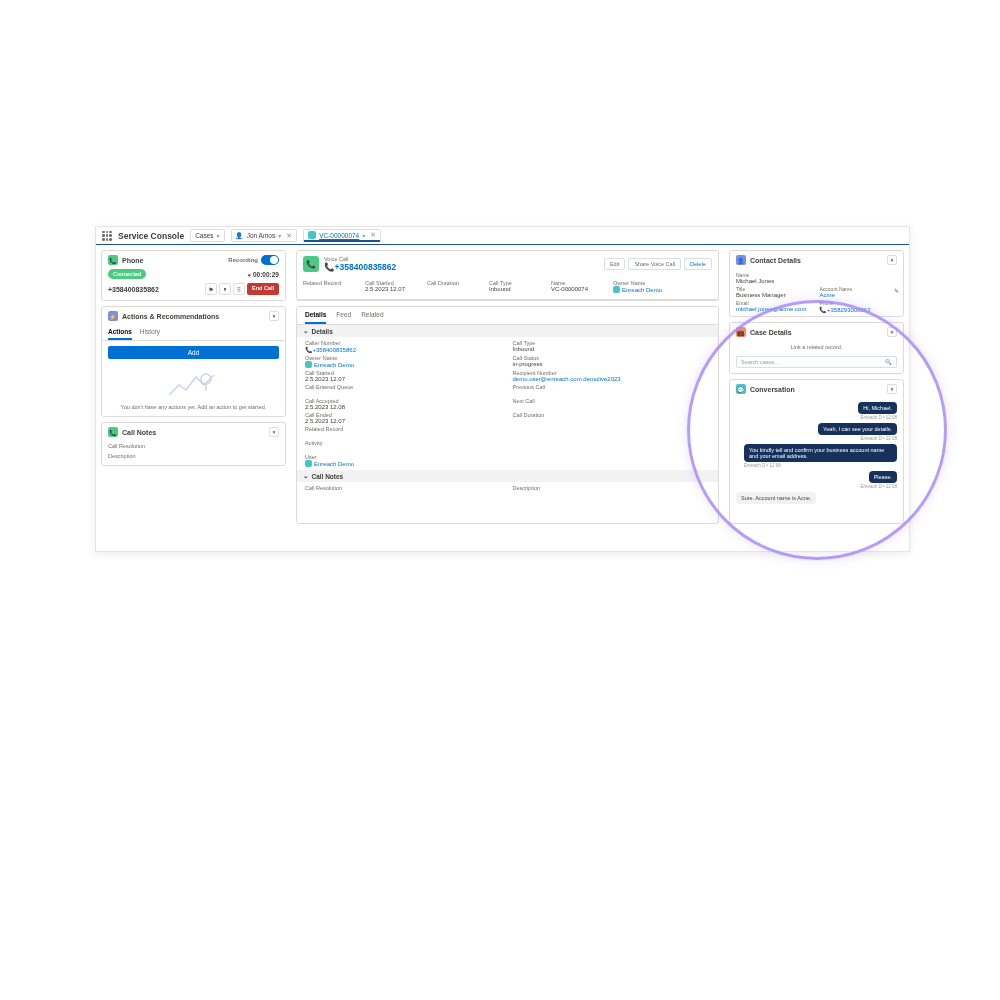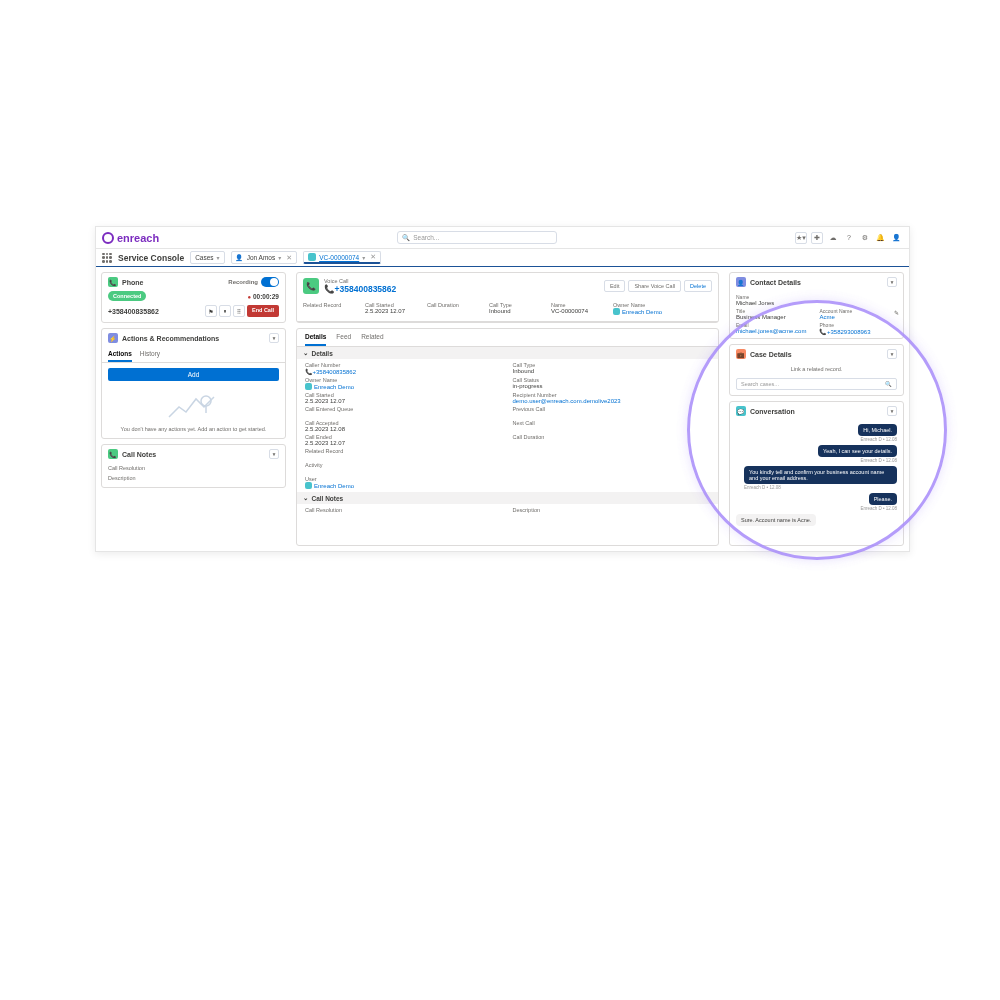--- a/index.html
+++ b/index.html
@@ -113,39 +113,20 @@
 .msg-meta { font-size: 4.5px; color: #999; margin-top: 1px; }
 
 
 .highlight-circle { position: absolute; width: 260px; height: 260px; border: 3px solid #a78bfa; border-radius: 50%; top: 300px; left: 687px; pointer-events: none; z-index: 10; opacity: 0.85; box-shadow: 0 0 12px rgba(167,139,250,0.3); }
 </style>
 </head>
 <body>
 
 <div class="canvas">
 
-  <div class="topbar">
-    <div class="logo">
-      <span class="logo-icon"></span>
-      <span>enreach</span>
-    </div>
-    <div class="search-box">
-      <span>🔍</span>
-      <span>Search...</span>
-    </div>
-    <div class="top-icons">
-      <div class="top-icon">★▾</div>
-      <div class="top-icon">✚</div>
-      <div class="top-icon nb">☁</div>
-      <div class="top-icon nb">?</div>
-      <div class="top-icon nb">⚙</div>
-      <div class="top-icon nb">🔔</div>
-      <div class="top-icon nb">👤</div>
-    </div>
-  </div>
 
   <div class="navbar">
     <div class="apps-icon">
         <span></span>
         <span></span>
         <span></span>
         <span></span>
         <span></span>
         <span></span>
         <span></span>

